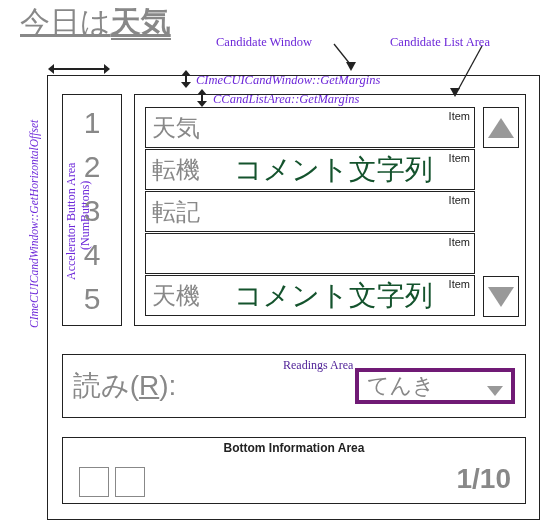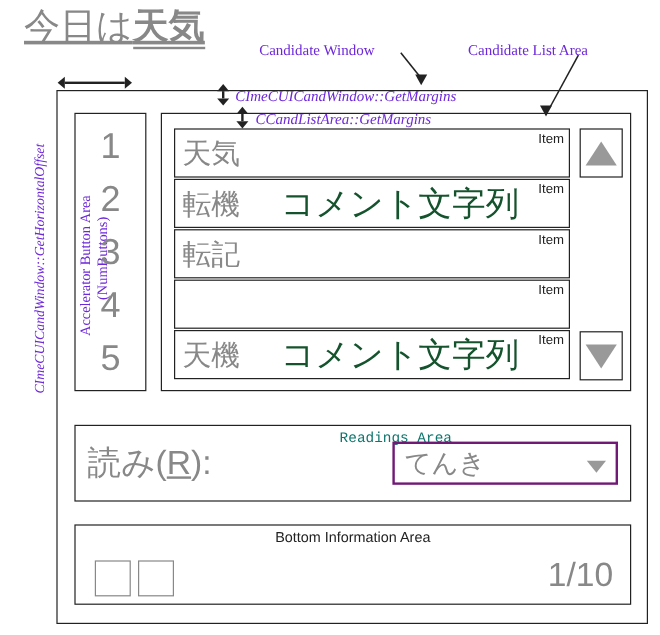--- a/index.html
+++ b/index.html
@@ -139,40 +139,41 @@
   .readings-area {
     position:absolute;
     left:14px; top:278px;
     width:464px; height:64px;
     border:1px solid #222;
     display:flex; align-items:center;
     padding:0 10px;
   }
   .readings-area .lbl { font-size:28px; color:#888; }
   .readings-area .lbl u { text-decoration:underline; }
-  .readings-area .hdr { position:absolute; top:3px; left:220px; font-size:12px; color:#0f766e; font-family:Liberation Mono, monospace;}
+  .readings-area .hdr { position:absolute; top:3px; left:220px; font-size:12px; color:#4c1d95; font-family:Liberation Serif, serif;}
   .readings-area .dd {
     margin-left:auto;
-    border:2px solid #701a75;
-    height:36px; width:188px;
+    border:4px solid #701a75;
+    height:36px; width:160px;
     display:flex; align-items:center;
     padding:0 8px;
     font-size:22px; color:#888;
     position:relative;
   }
   .readings-area .dd .chev {
     position:absolute; right:8px; top:14px;
     width:0;height:0;border-left:8px solid transparent;border-right:8px solid transparent;border-top:10px solid #999;
   }
 
   .bottom-area {
     position:absolute;
     left:14px; top:361px;
     width:464px; height:67px;
     border:1px solid #222;
+    font-weight:bold;
   }
   .bottom-area .hdr { position:absolute; top:3px; width:100%; text-align:center; font-size:12px; color:#222; font-family:Verdana,sans-serif;}
   .bottom-area .box { position:absolute; bottom:6px; width:30px; height:30px; border:1.5px solid #888;}
   .bottom-area .box.b1 { left:16px; }
   .bottom-area .box.b2 { left:52px; }
   .bottom-area .pager { position:absolute; right:14px; bottom:8px; font-size:28px; color:#888; }
 
   svg.leader { position:absolute; pointer-events:none; }
 </style>
 </head>

